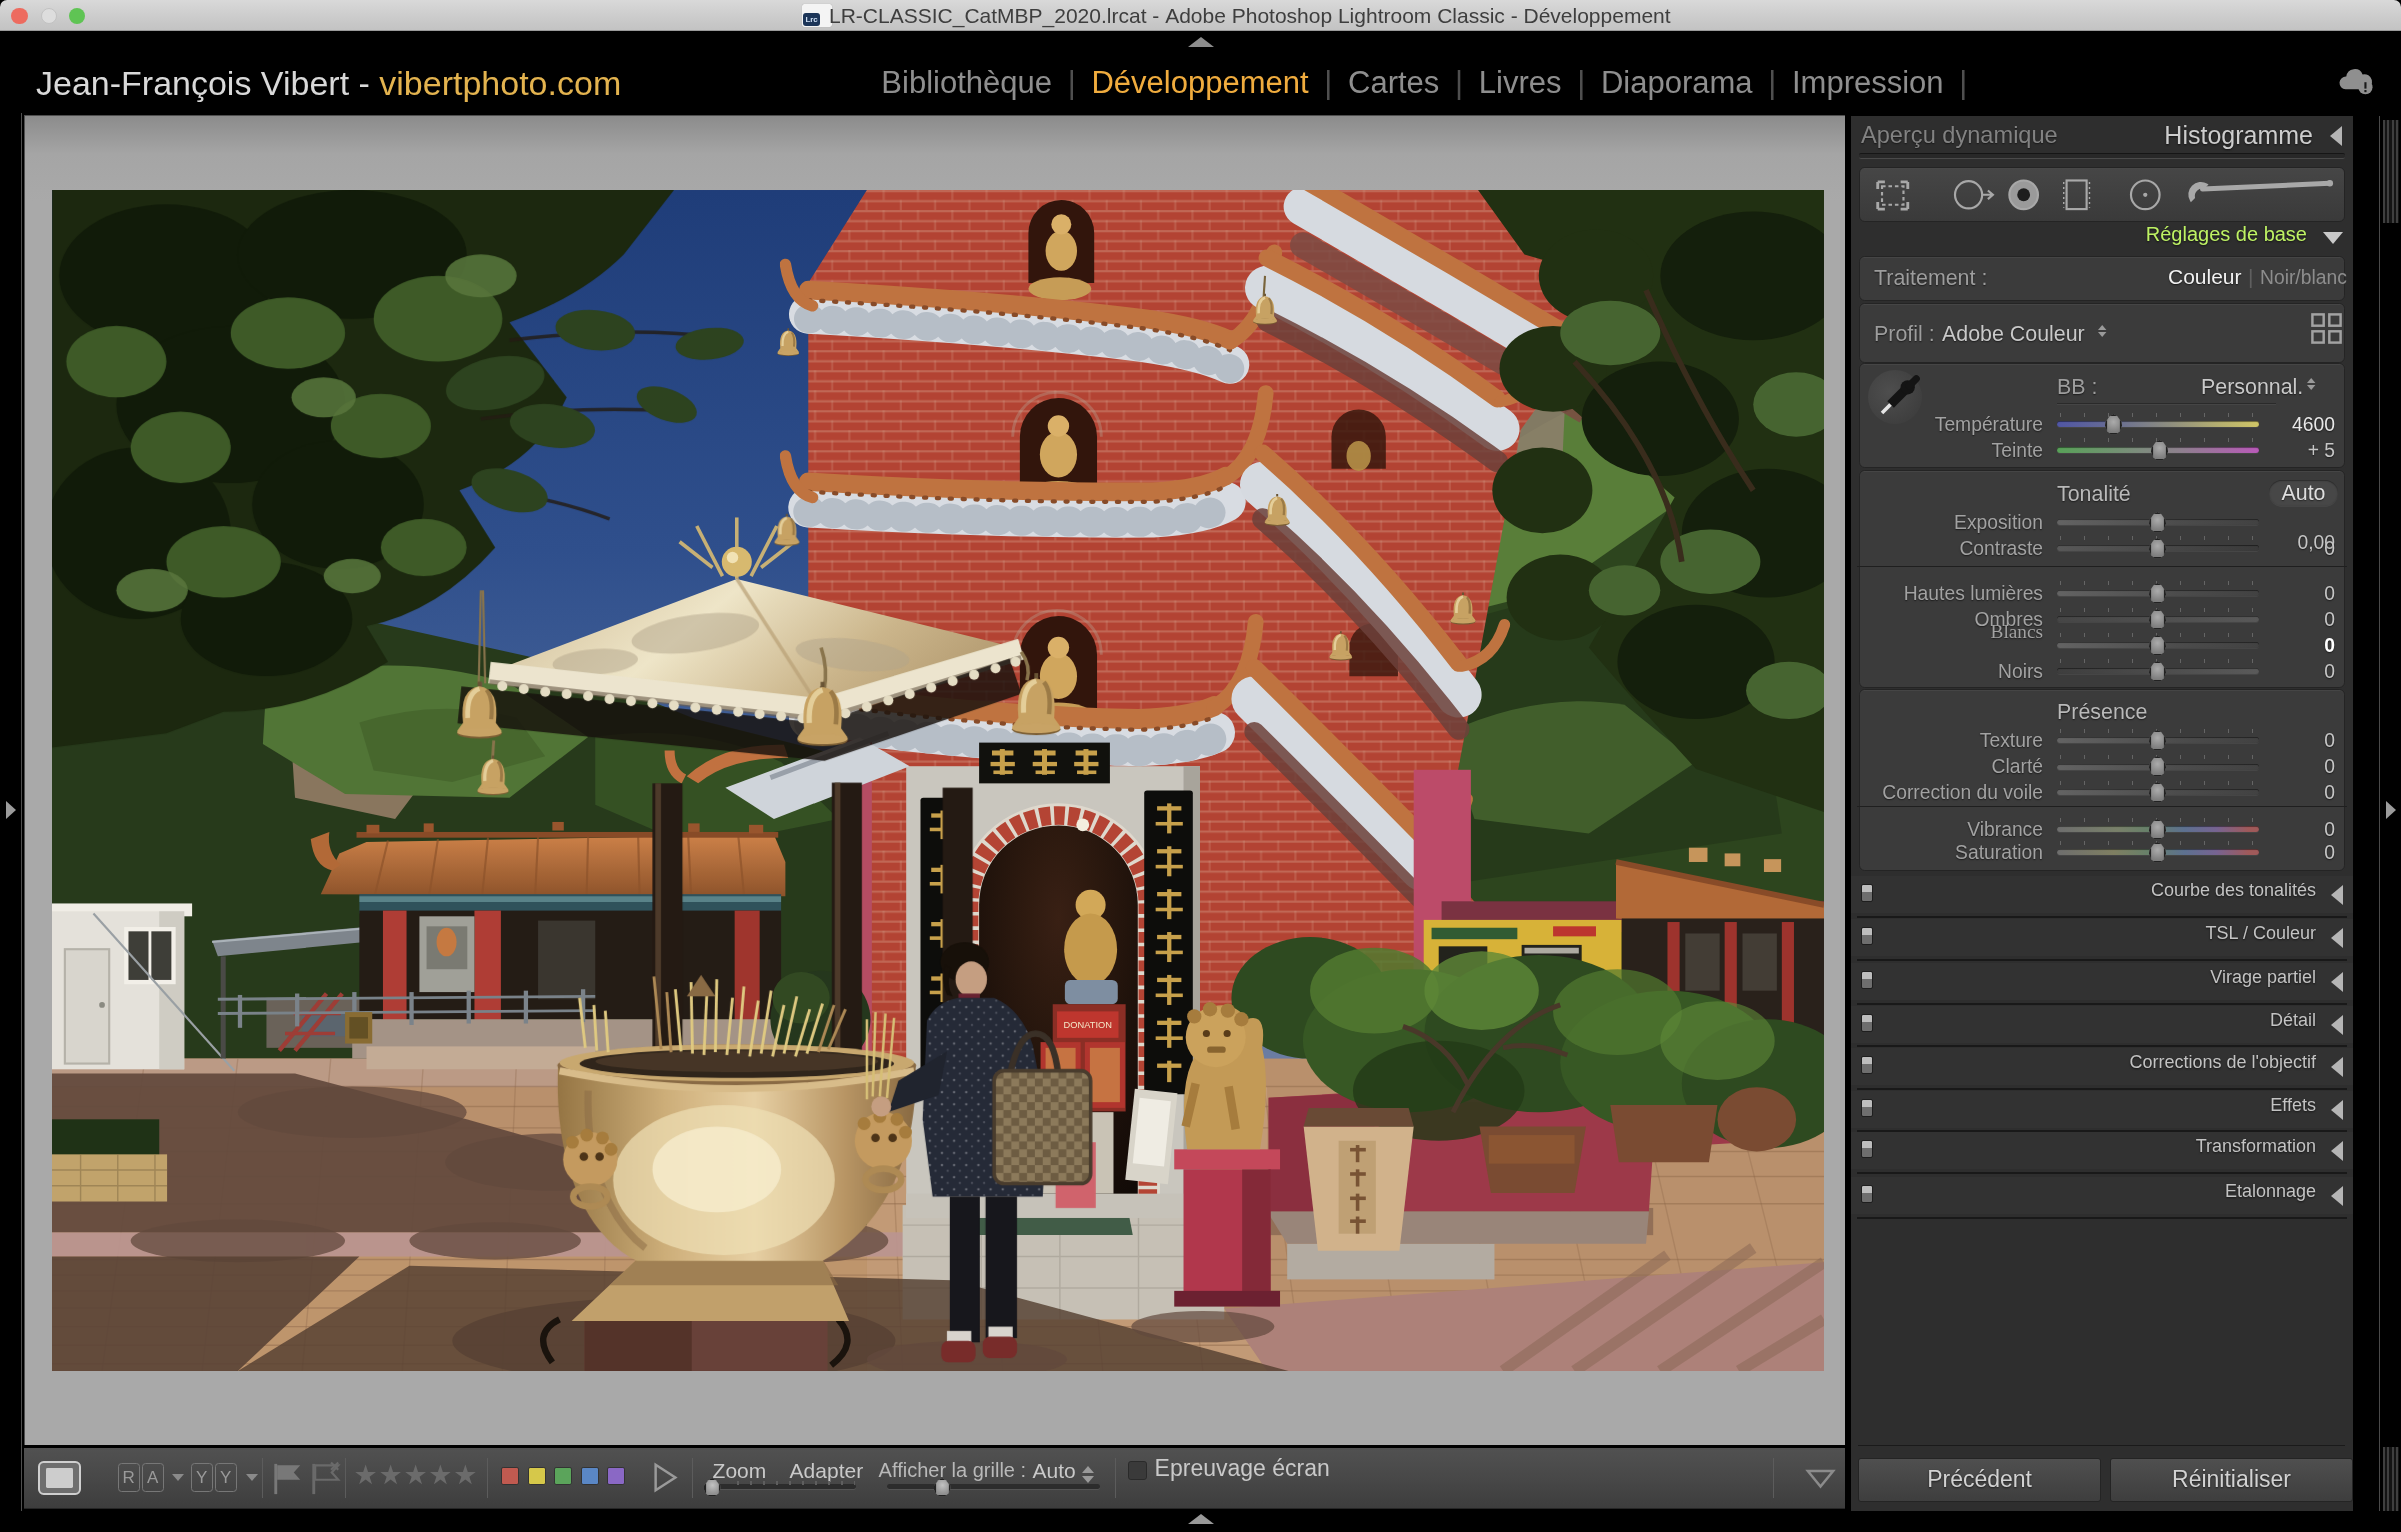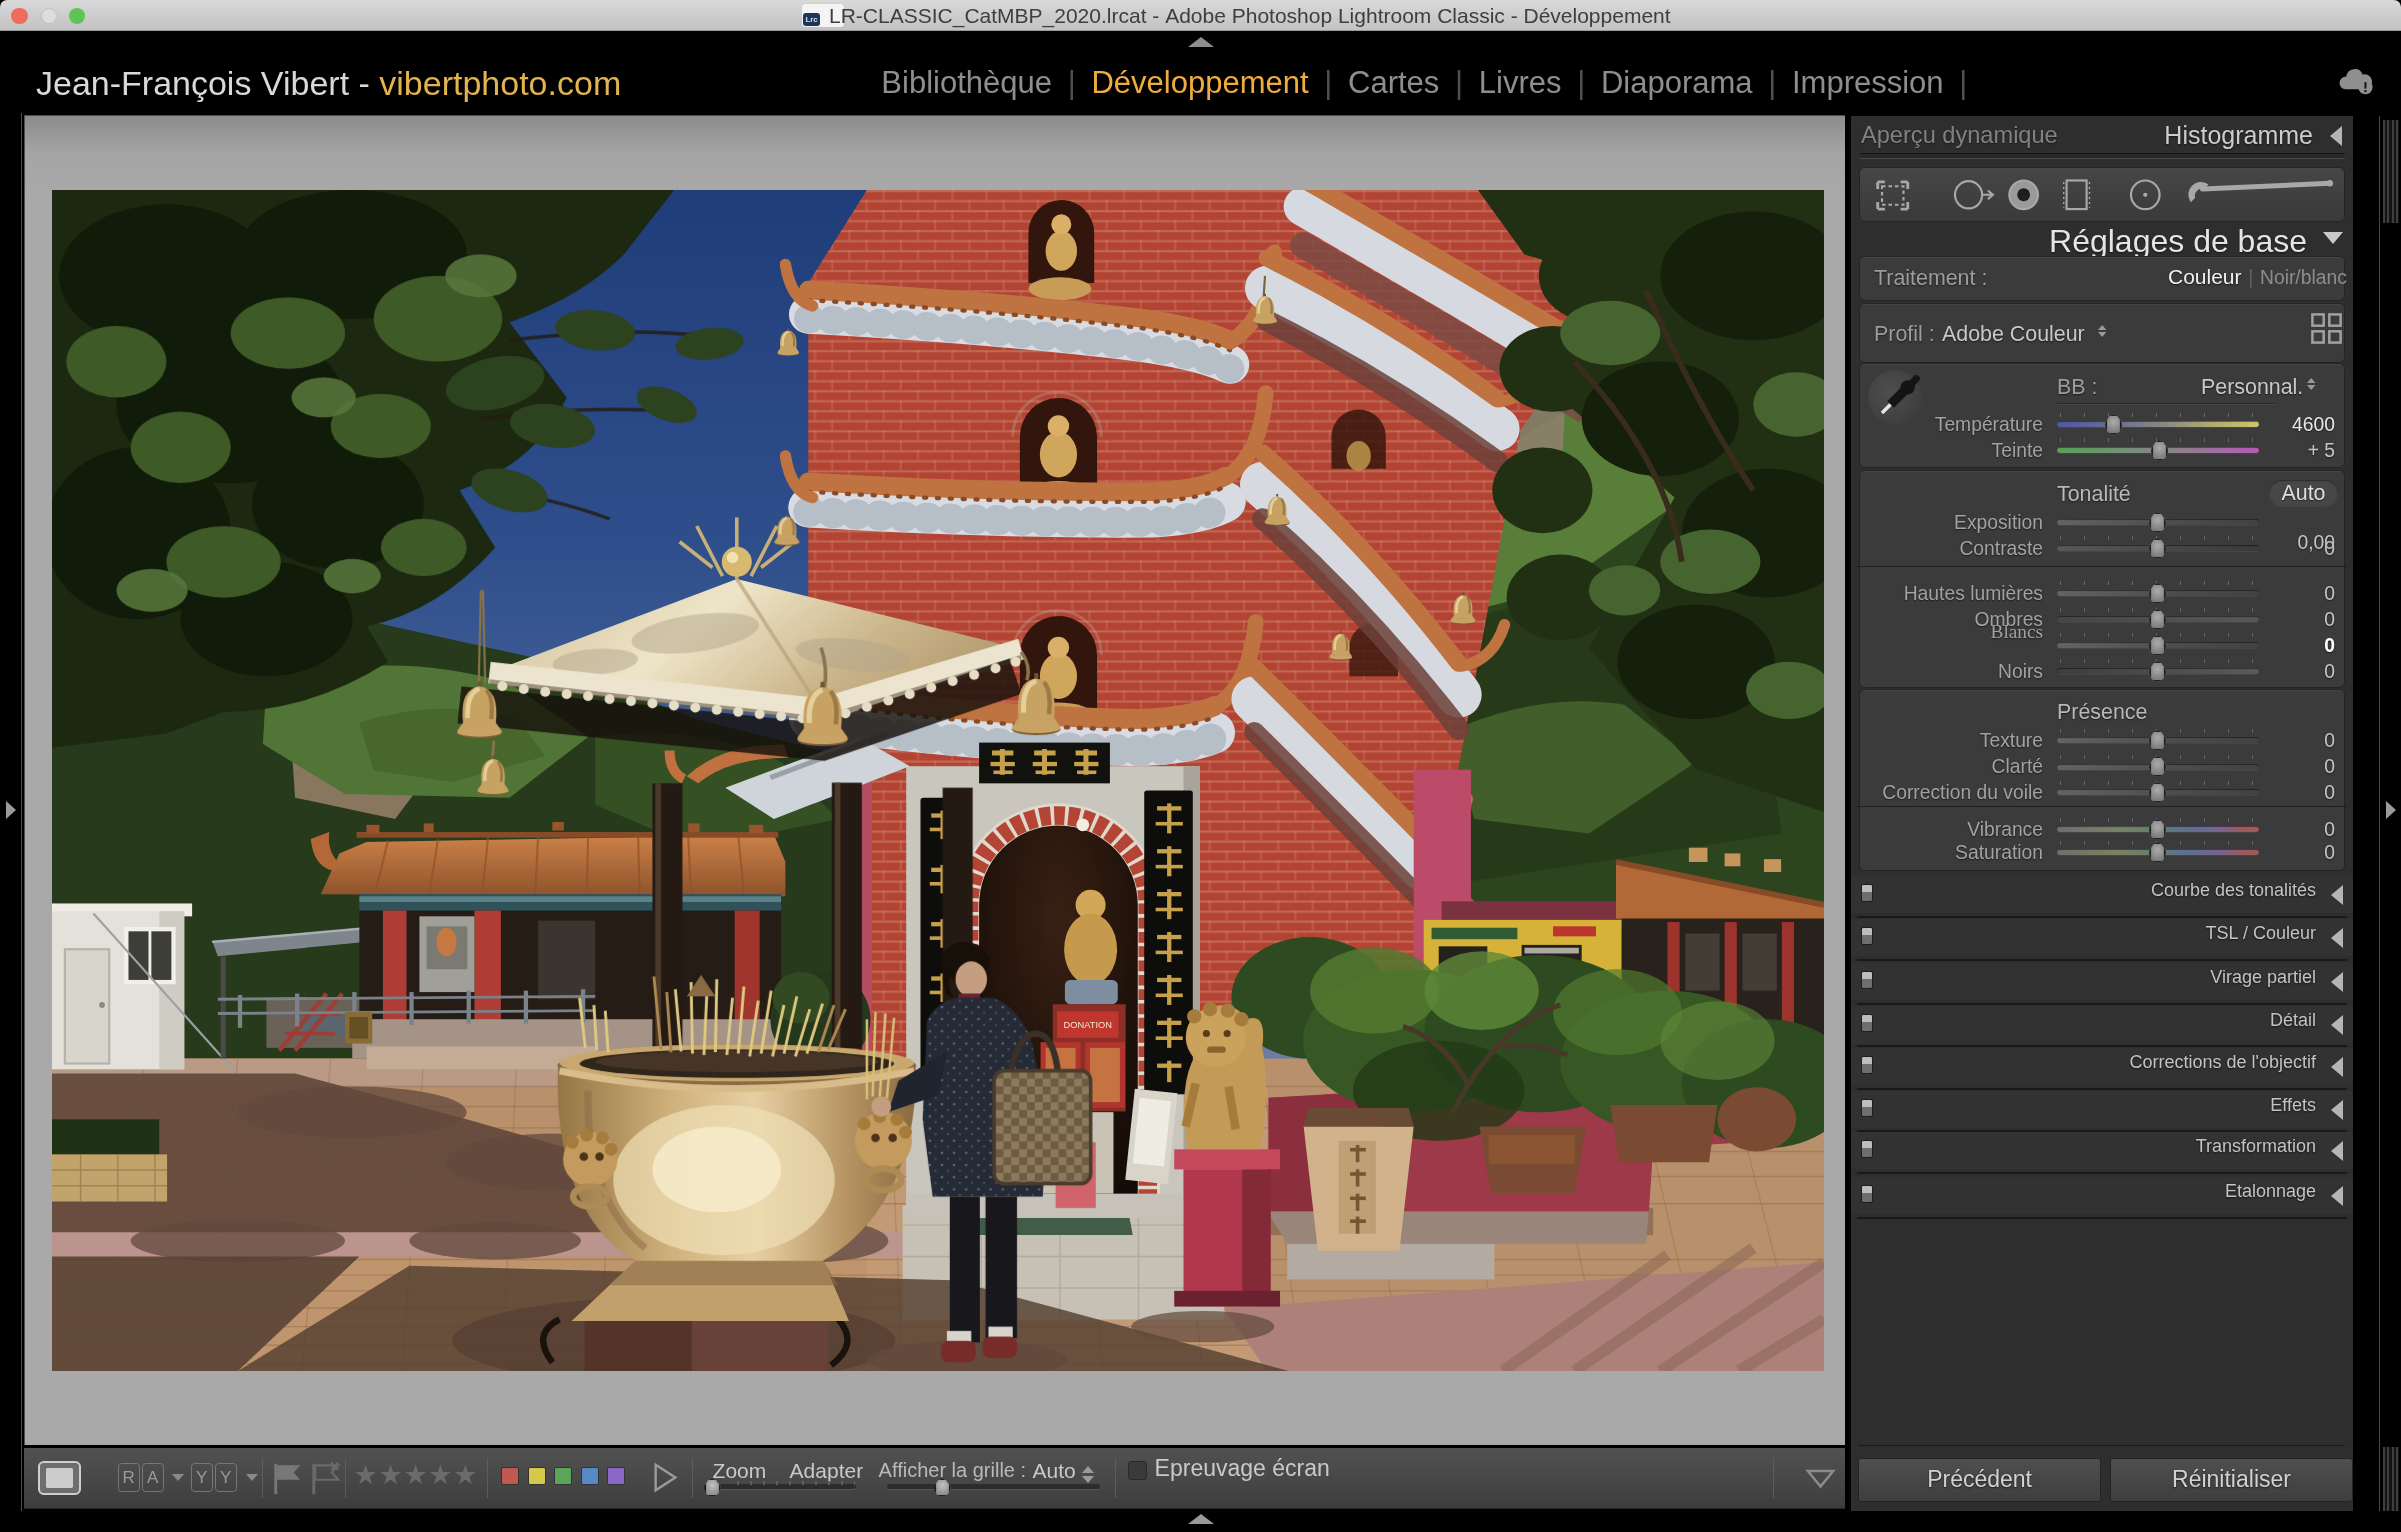--- a/index.html
+++ b/index.html
@@ -5,21 +5,21 @@
   * { margin:0; padding:0; box-sizing:border-box; }
   html,body { width:2401px; height:1532px; background:#000; overflow:hidden;
     font-family:"Liberation Sans", sans-serif; }
   .abs { position:absolute; }
   #titlebar { position:absolute; left:0; top:0; width:2401px; height:31px;
     background:linear-gradient(#d9d9d9,#cccccc 55%,#c3c3c3); border-bottom:0.7px solid #9a9a9a;
     border-radius:7.1px 7.1px 0 0; }
   .dot { position:absolute; top:7.9px; width:16.4px; height:16.4px; border-radius:50%; }
   #ttext { position:absolute; left:829px; top:0; height:31px; line-height:31px;
     font-size:21px; color:#3e3e3e; }
-  #lrcicon { position:absolute; left:802px; top:4.3px; width:42px; height:23px;
+  #lrcicon { position:absolute; left:802px; top:4.3px; width:30px; height:23px;
     background:#f4f4f4; border-radius:2.1px; box-shadow:0 0 0.7px rgba(0,0,0,.4);}
   #lrcicon .b { position:absolute; left:1.4px; top:8.6px; width:16.4px; height:13px;
     background:#1c3558; border-radius:2.9px; color:#cfe0f4; font-size:7.9px; font-weight:bold;
     text-align:center; line-height:13px; }
   #topbar { position:absolute; left:0; top:31px; width:2070px; height:81px; background:#000; }
   #ident { position:absolute; left:36px; top:33px; font-size:34px; color:#d9d9d9; }
   #ident b { color:#e3b34f; font-weight:normal; }
   #modules { position:absolute; right:87px; top:34px; font-size:31px; color:#8e8e8e; white-space:nowrap; }
   #modules .sep { color:#4f4f4f; padding:0 15.7px; }
   #modules .on { color:#f0ac3e; }
@@ -870,21 +870,21 @@
       <g stroke-width="2">
         <path d="M268 8 v36 M304 8 v36" stroke-dasharray="3 4"></path>
       </g>
       <circle cx="382" cy="26" r="20"></circle>
       <circle cx="382" cy="26" r="3" fill="#a8a8a8" stroke="none"></circle>
       <path d="M446 34 a16 16 0 0 1 22 -22 l-4 4 a12 12 0 0 0 -14 14 z" fill="#a8a8a8"></path>
       <path d="M462 18 L640 10" stroke-width="7" stroke-linecap="round"></path>
       <path d="M640 10 l0 0" stroke-width="9" stroke-linecap="round"></path>
     </g>
   </svg>
-  <div class="abs" style="right:46px;top:107px;font-size:32px;color:#e5e5e5;text-shadow:0 1.4px 2.1px rgba(0,0,0,.6);">Réglages de base</div>
+  <div class="abs" style="right:46px;top:107px;font-size:20px;color:#bef264;text-shadow:0 1.4px 2.1px rgba(0,0,0,.6);">Réglages de base</div>
   <div class="tri-down" style="right:10px;top:116px;"></div>
 
   <div class="pbox" style="top:140px;height:45px;"></div>
   <div class="abs" style="left:23px;top:150px;font-size:21.4px;color:#9d9d9d;text-shadow:0 1.4px 1.4px rgba(0,0,0,.55);">Traitement :</div>
   <div class="abs" style="left:317px;top:149px;font-size:21px;color:#f2f2f2;text-shadow:0 1.4px 1.4px rgba(0,0,0,.6);">Couleur</div>
   <div class="abs" style="left:397px;top:149px;font-size:21px;color:#5f5f5f;">|</div>
   <div class="abs" style="left:409px;top:151px;font-size:19.3px;color:#8d8d8d;">Noir/blanc</div>
 
   <div class="pbox" style="top:187px;height:60px;"></div>
   <div class="abs" style="left:23px;top:206px;font-size:21.4px;color:#9d9d9d;text-shadow:0 1.4px 1.4px rgba(0,0,0,.55);">Profil :</div>

